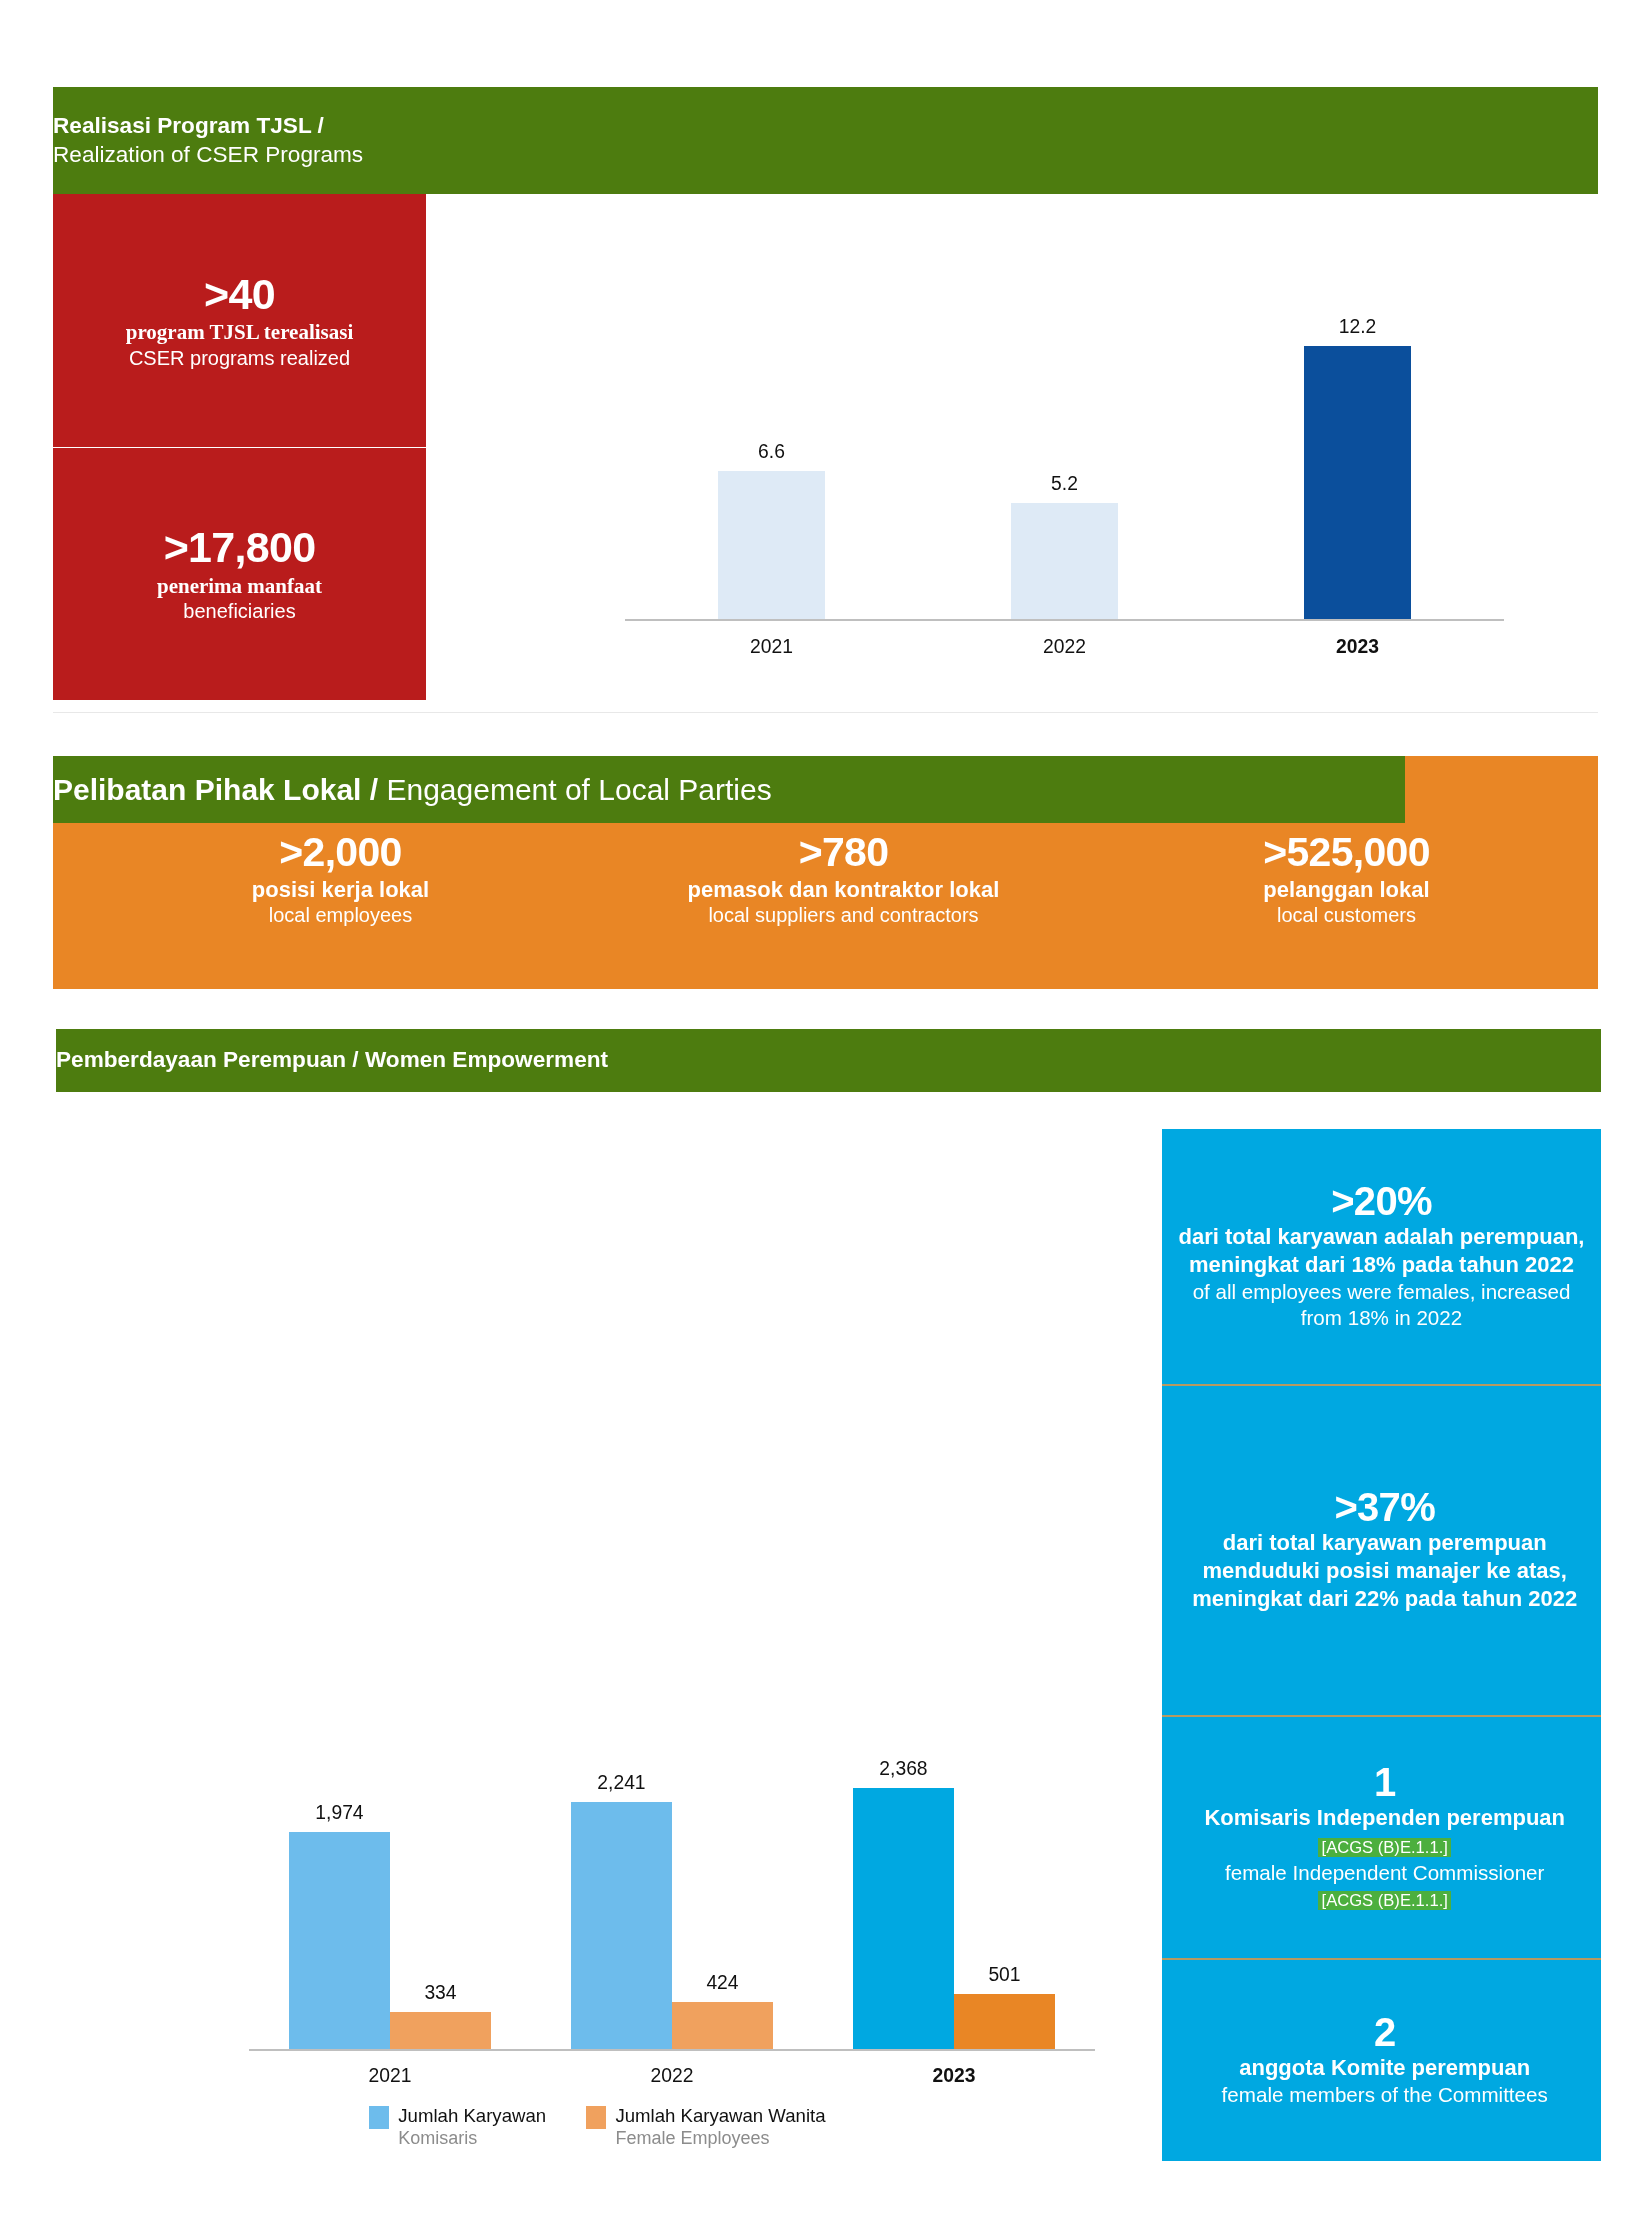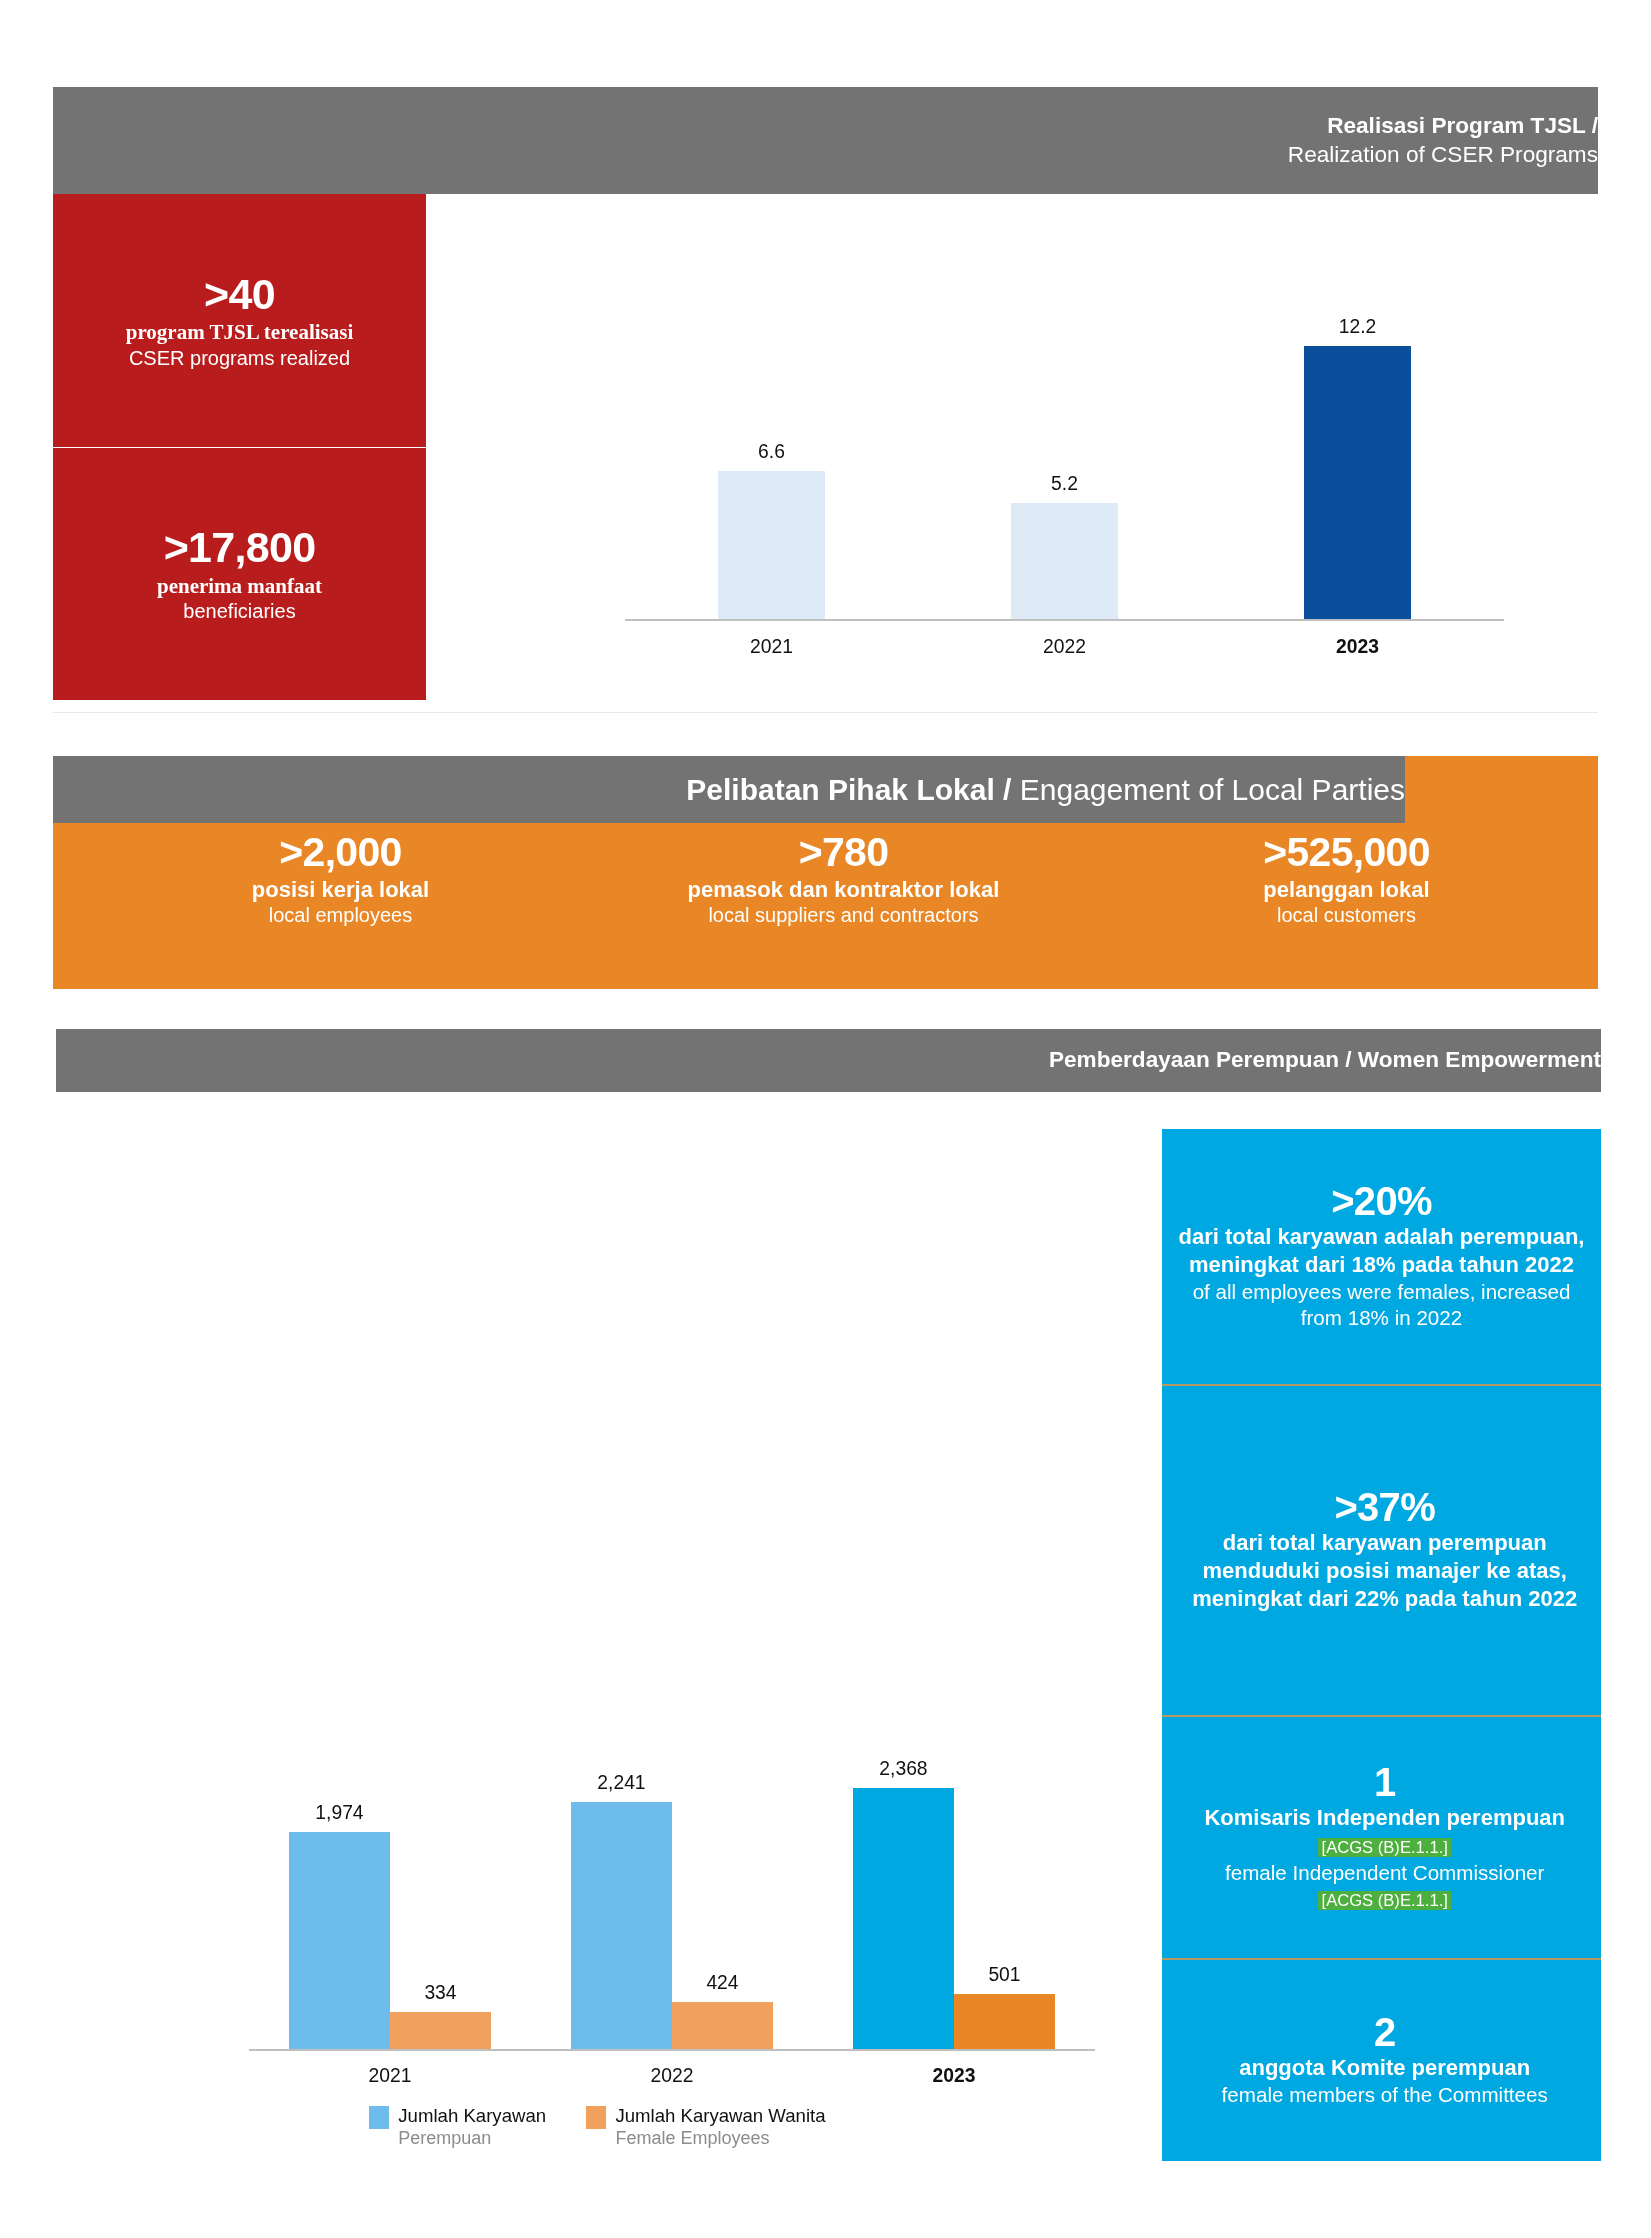--- a/index.html
+++ b/index.html
@@ -11,26 +11,26 @@
   }
   .page {
     position: relative;
     width: 1651px;
     height: 2239px;
     background: #ffffff;
   }
 
   
   .band {
-    background: #737373;
+    background: #4d7c0f;
     color: #ffffff;
     text-align: center;
     display: flex;
     flex-direction: column;
-    align-items: flex-end;
+    align-items: flex-start;
     justify-content: center;
   }
   .band-line { line-height: 1.26; }
   .bold { font-weight: bold; }
   .reg  { font-weight: normal; }
 
   
   .sec1 {
     position: absolute;
     left: 53px; top: 87px;
@@ -313,21 +313,21 @@
           <span>2021</span>
           <span>2022</span>
           <span class="bold">2023</span>
         </div>
 
         <div class="c2-legend">
           <div class="leg">
             <div class="leg-swatch" id="leg0" style="background: rgb(109, 188, 236);"></div>
             <div>
               <div class="leg-id">Jumlah Karyawan</div>
-              <div class="leg-en">Perempuan</div>
+              <div class="leg-en">Komisaris</div>
             </div>
           </div>
           <div class="leg">
             <div class="leg-swatch" id="leg1" style="background: rgb(240, 161, 94);"></div>
             <div>
               <div class="leg-id">Jumlah Karyawan Wanita</div>
               <div class="leg-en">Female Employees</div>
             </div>
           </div>
         </div>

